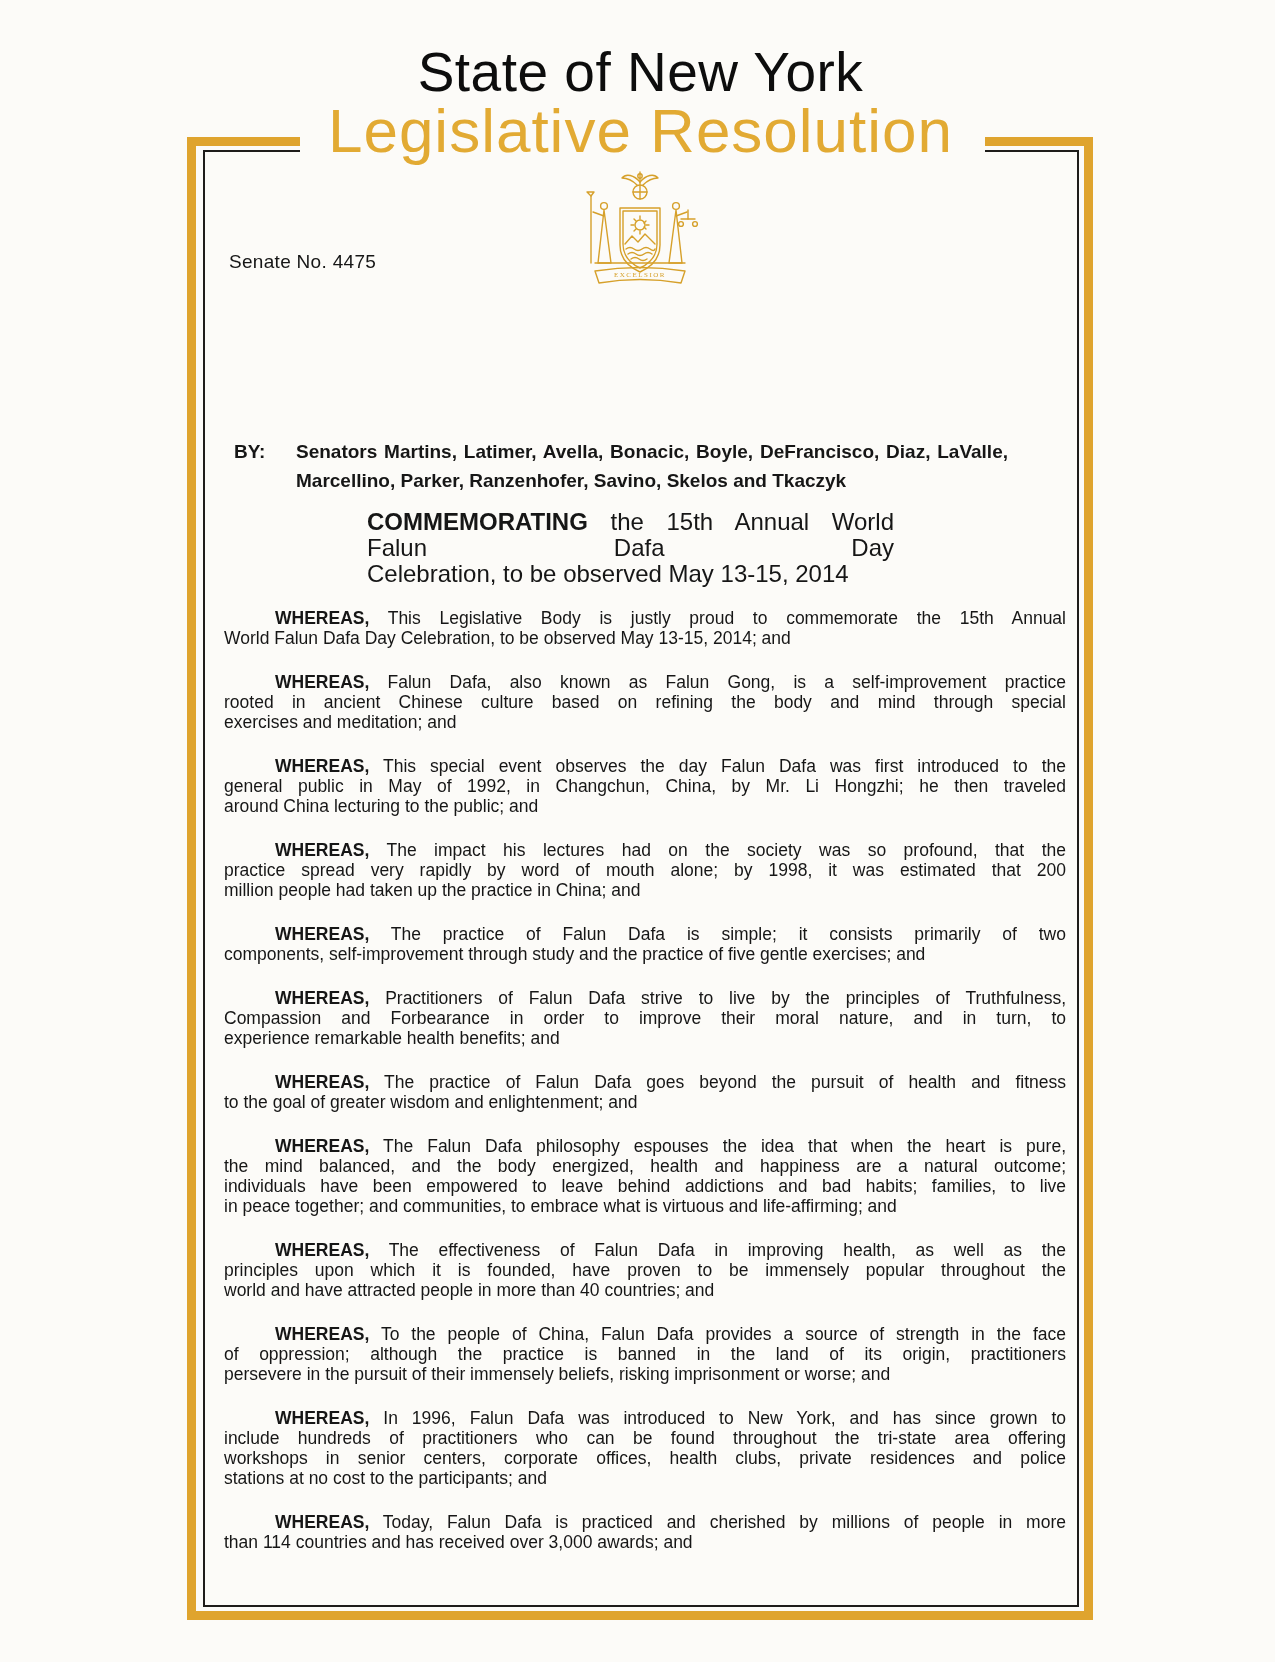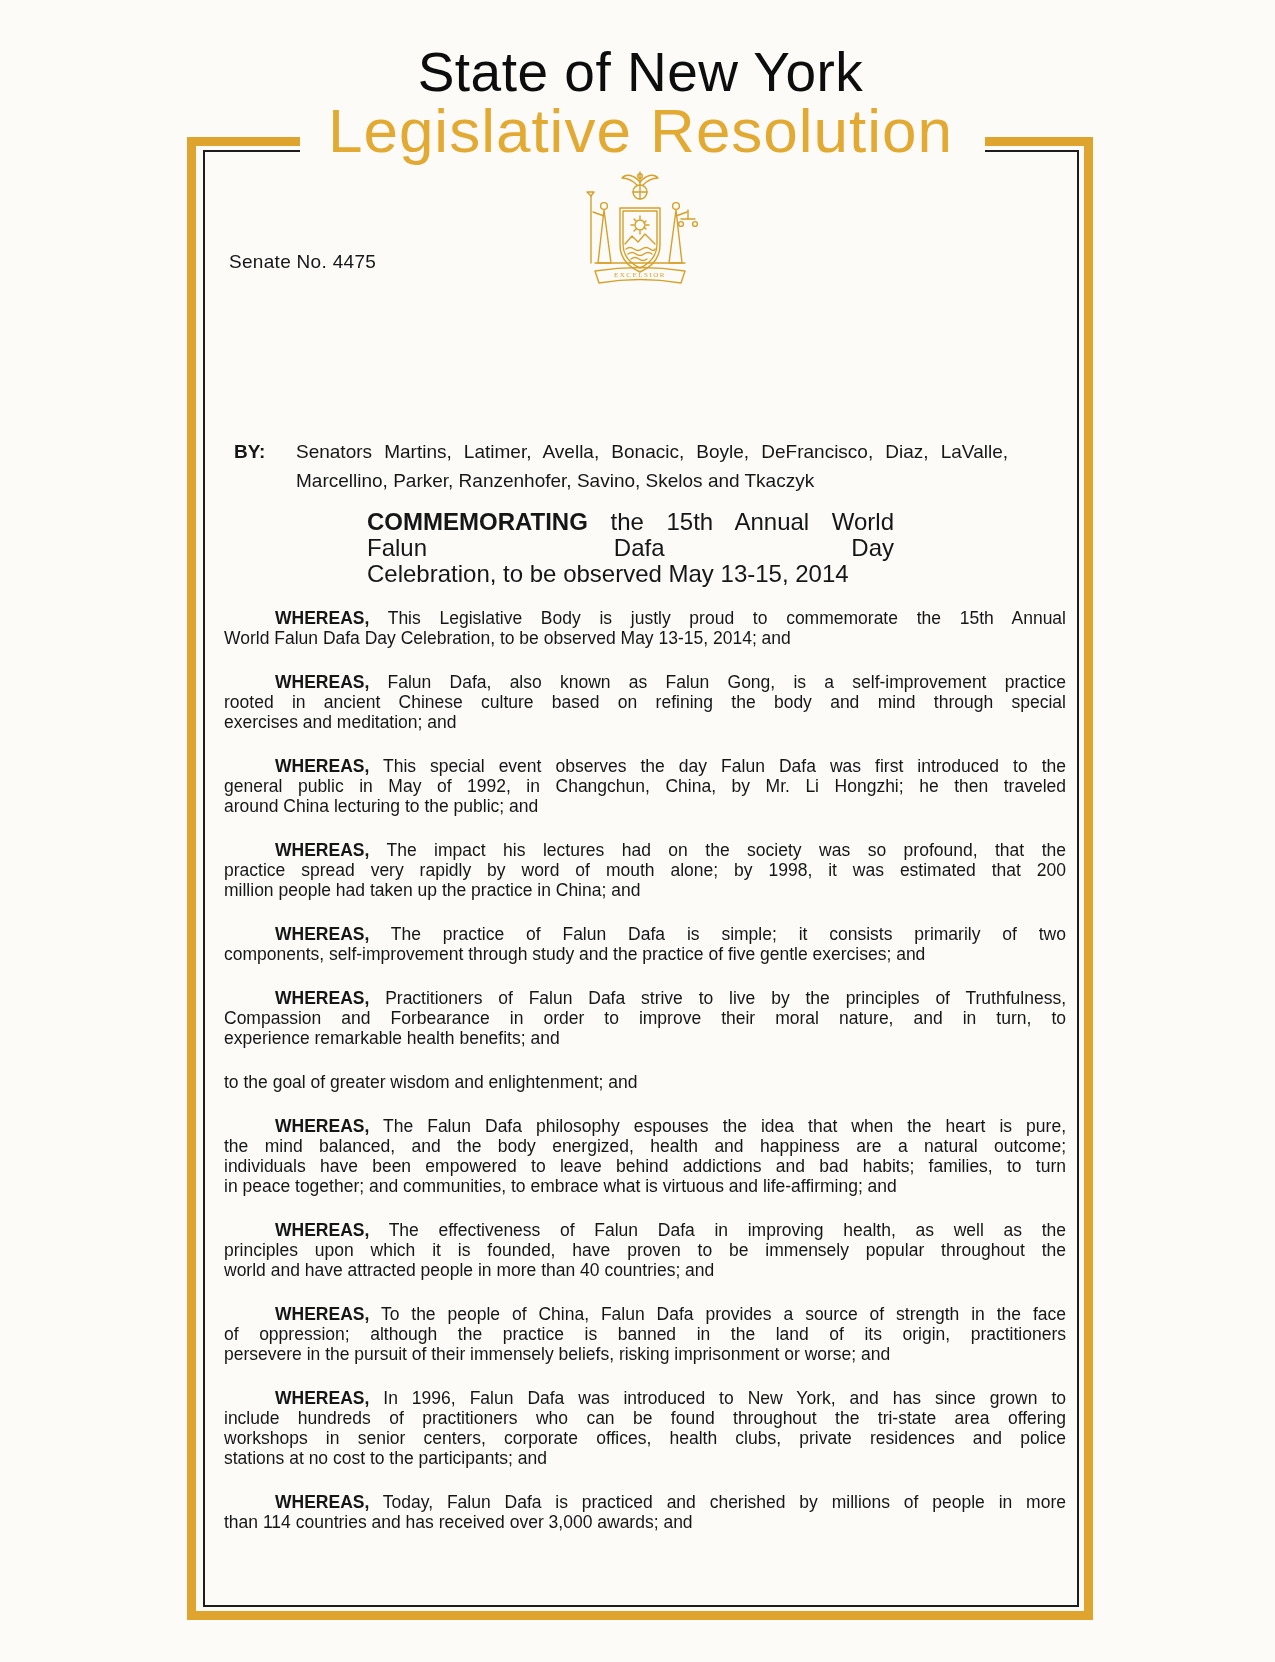--- a/index.html
+++ b/index.html
@@ -51,21 +51,21 @@
 
   
   #content{
     left:224px;top:437px;width:842px;
     font-size:17.5px;line-height:20px;
   }
   .lead{font-weight:bold;}
 
   .byrow{display:flex;padding-left:10px;font-size:19px;line-height:29px;}
   .bylabel{font-weight:bold;width:62px;flex:none;}
-  .bytext{width:712px;}
+  .bytext{width:712px;font-weight:bold;}
 
   #commem{
     margin-top:14px;margin-left:143px;width:527px;
     font-size:24px;line-height:26px;
   }
 
   #paragraphs > .para{margin-top:24px;}
   #paragraphs > .para:first-child{margin-top:21px;}
 
   .pline{text-align:justify;text-align-last:justify;}
@@ -173,26 +173,27 @@
       <div class="para">
         <div class="pline first"><span class="lead">WHEREAS,</span> The practice of Falun Dafa is simple; it consists primarily of two</div>
         <div class="pline lastline">components, self-improvement through study and the practice of five gentle exercises; and</div>
       </div>
       <div class="para">
         <div class="pline first"><span class="lead">WHEREAS,</span> Practitioners of Falun Dafa strive to live by the principles of Truthfulness,</div>
         <div class="pline">Compassion and Forbearance in order to improve their moral nature, and in turn, to</div>
         <div class="pline lastline">experience remarkable health benefits; and</div>
       </div>
       <div class="para">
+        <div class="pline first"><span class="lead">WHEREAS,</span> The practice of Falun Dafa goes beyond the pursuit of health and fitness</div>
         <div class="pline lastline">to the goal of greater wisdom and enlightenment; and</div>
       </div>
       <div class="para">
         <div class="pline first"><span class="lead">WHEREAS,</span> The Falun Dafa philosophy espouses the idea that when the heart is pure,</div>
         <div class="pline">the mind balanced, and the body energized, health and happiness are a natural outcome;</div>
-        <div class="pline">individuals have been empowered to leave behind addictions and bad habits; families, to turn</div>
+        <div class="pline">individuals have been empowered to leave behind addictions and bad habits; families, to live</div>
         <div class="pline lastline">in peace together; and communities, to embrace what is virtuous and life-affirming; and</div>
       </div>
       <div class="para">
         <div class="pline first"><span class="lead">WHEREAS,</span> The effectiveness of Falun Dafa in improving health, as well as the</div>
         <div class="pline">principles upon which it is founded, have proven to be immensely popular throughout the</div>
         <div class="pline lastline">world and have attracted people in more than 40 countries; and</div>
       </div>
       <div class="para">
         <div class="pline first"><span class="lead">WHEREAS,</span> To the people of China, Falun Dafa provides a source of strength in the face</div>
         <div class="pline">of oppression; although the practice is banned in the land of its origin, practitioners</div>

